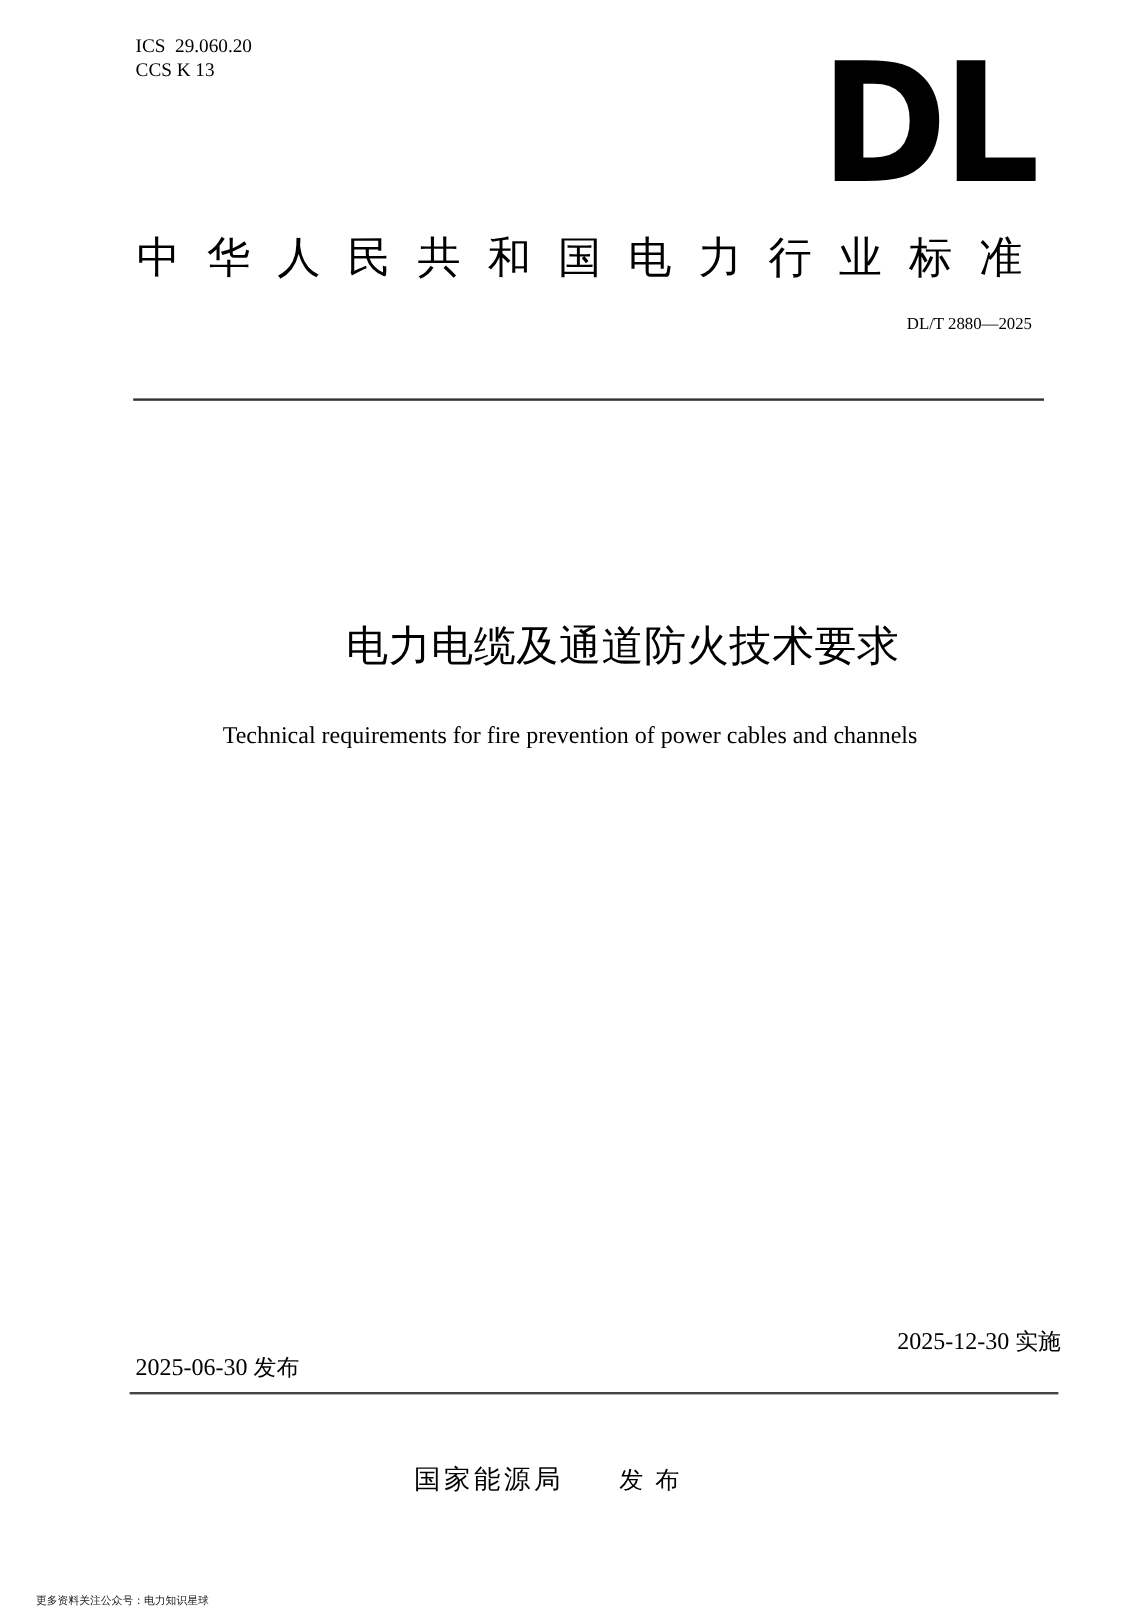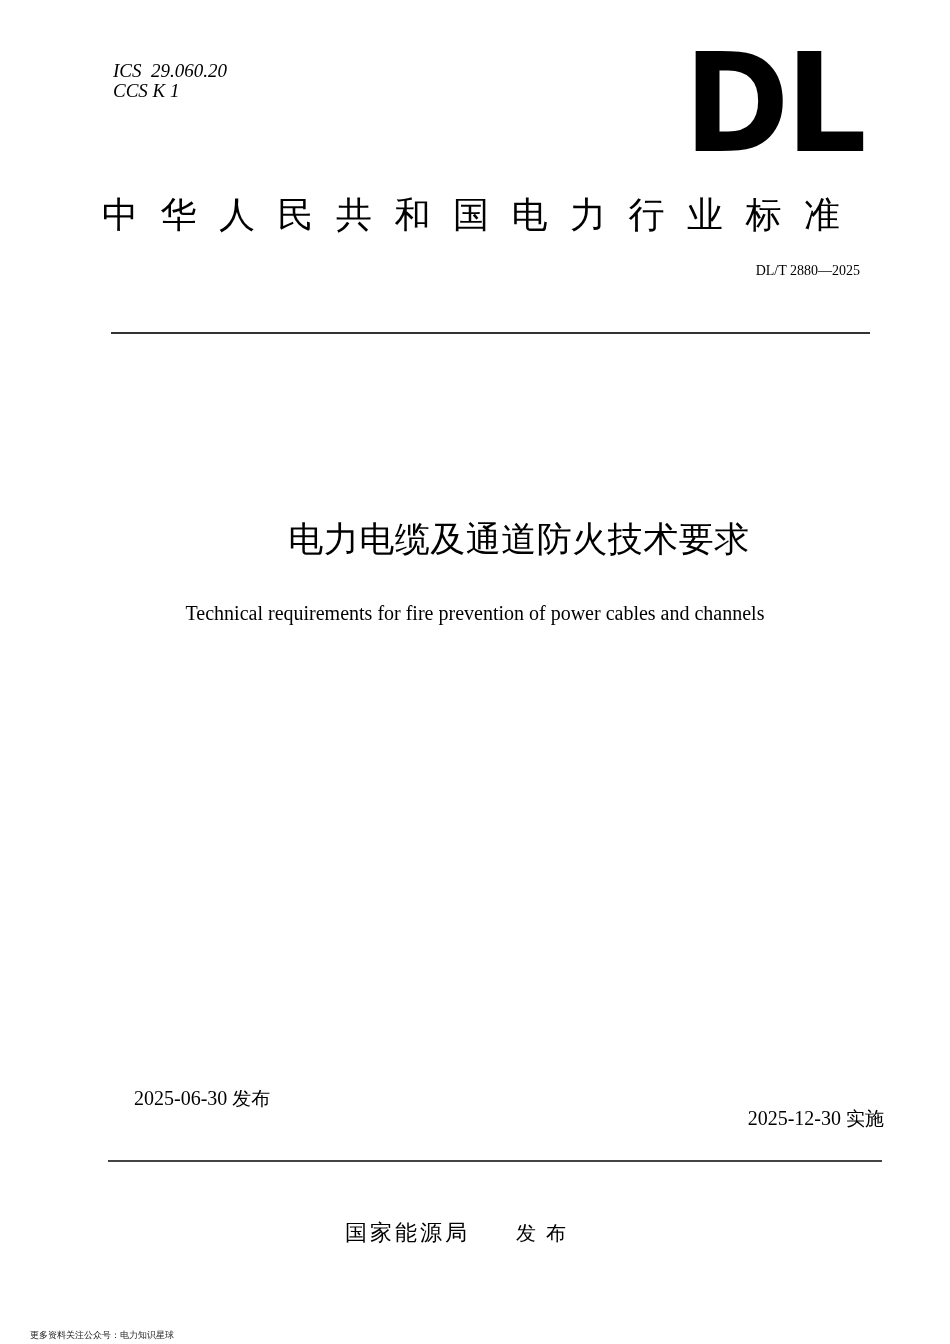--- a/index.html
+++ b/index.html
@@ -12,42 +12,41 @@
       height: 1344px;
       position: relative;
       overflow: hidden;
       color: #000;
       font-family: "Liberation Serif", serif;
     }
     .abs { position: absolute; }
 
     .classification {
       left: 113px;
-      top: 61px;
-      font-size: 19px;
+      top: 29px;
+      font-size: 16px;
       line-height: 20px;
       font-family: "Liberation Serif", serif;
-      font-style: italic;
     }
     .classification div { white-space: pre; }
 
     .logo {
       left: 684px;
       top: 35px;
       font-family: "DejaVu Sans", sans-serif;
       font-weight: bold;
       font-size: 138px;
       line-height: 138px;
       letter-spacing: -4px;
       transform: scaleX(0.92);
       transform-origin: left top;
     }
 
     .std-title {
-      left: 102px;
+      left: 114px;
       top: 193px;
       width: 760px;
       font-family: Liberation Sans, sans-serif;
       font-size: 36px;
       line-height: 44px;
       letter-spacing: 22.5px;
       white-space: nowrap;
     }
 
     .std-number {
@@ -83,25 +82,24 @@
       width: 950px;
       top: 600px;
       text-align: center;
       font-family: "Liberation Serif", serif;
       font-size: 20px;
       line-height: 26px;
     }
 
     .date-publish {
       left: 113px;
-      top: 1085px;
+      top: 1127px;
       font-size: 20px;
       line-height: 26px;
       font-family: "Liberation Serif", serif;
-      margin-left: 21px;
     }
     .date-effective {
       right: 66px;
       top: 1105px;
       font-size: 20px;
       line-height: 26px;
       font-family: "Liberation Serif", serif;
     }
     .date-publish .zh, .date-effective .zh {
       font-family: "DejaVu Sans", sans-serif;
@@ -140,21 +138,21 @@
       line-height: 12px;
       color: #222;
       text-align: right;
     }
   </style>
 </head>
 <body>
 
 <div class="abs classification">
   <div>ICS  29.060.20</div>
-  <div>CCS K 1</div>
+  <div>CCS K 13</div>
 </div>
 
 <div class="abs logo">DL</div>
 
 <div class="abs std-title">中华人民共和国电力行业标准</div>
 
 <div class="abs std-number">DL/T 2880—2025</div>
 
 <div class="abs rule-top"></div>
 

